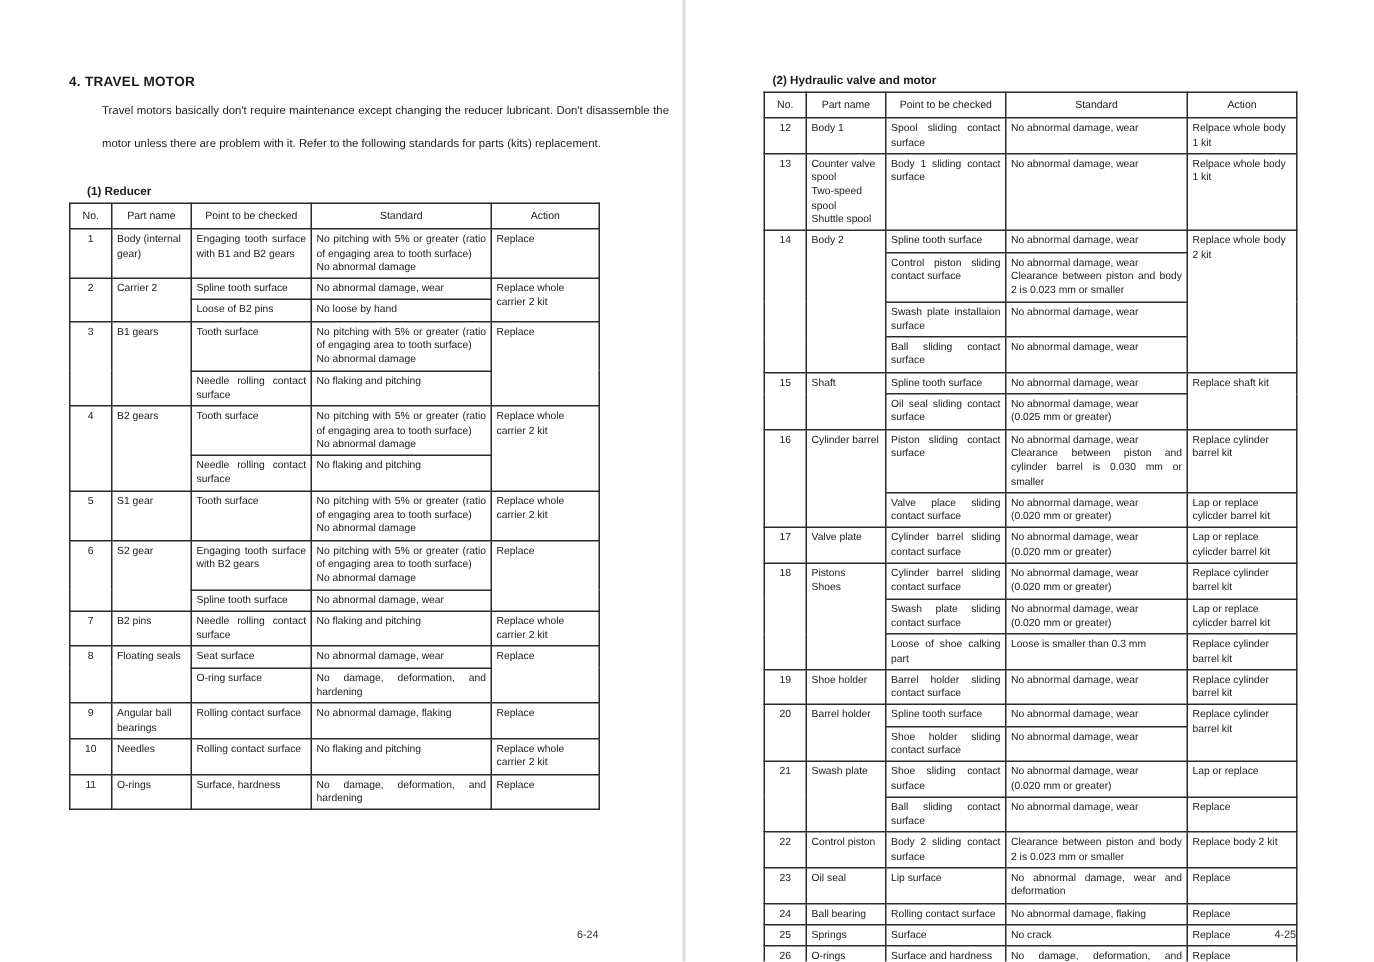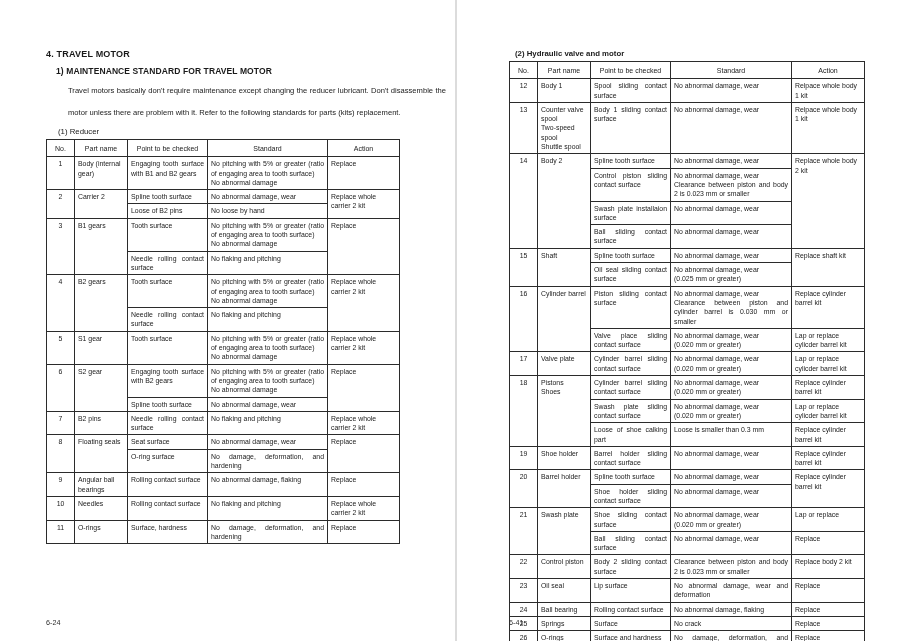--- a/index.html
+++ b/index.html
@@ -15,21 +15,21 @@
   .page-left  { left:0;   width:384px; }
   .page-right { left:458px; width:474px; }
   .page-divider {
     position:absolute; top:0; left:455px; width:2px; height:641px;
     background:#dcdcdc;
   }
 
   .sec-title   { margin:49px 0 0 46px; font-size:9px;  font-weight:700; letter-spacing:.2px; }
   .sub-title   { margin:7px 0 0 56px;  font-size:8.5px; font-weight:700; letter-spacing:.1px; }
   .paragraph   { margin:4px 0 0 68px; width:378px; font-size:7.6px; line-height:22px; text-align:justify; }
-  .tbl-title-left  { margin:3px 0 3px 58px; font-size:7.8px; font-weight:400; }
+  .tbl-title-left  { margin:16px 0 3px 58px; font-size:7.8px; font-weight:700; }
   .tbl-title-right { margin:49px 0 3px 57px; font-size:7.8px; font-weight:700; }
 
   table.doc-table {
     border-collapse:collapse;
     table-layout:fixed;
     font-size:6.9px;
     border:1.5px solid #2b2b2b;
   }
   .tbl-left  { margin-left:46px; width:353px; }
   .tbl-right { margin-left:51px; width:355px; }
@@ -47,31 +47,30 @@
     padding:3.5px 2px;
     border-bottom:1.5px solid #2b2b2b;
     font-size:7px;
   }
   .doc-table td { white-space:pre-line; }
   td.col-no { text-align:center; }
   td.col-point, td.col-standard { text-align:justify; }
 
   .page-number {
     position:absolute; bottom:14px;
-    font-size:7.2px; color:#2e2e2e; text-align:left;
+    font-size:7.2px; color:#2e2e2e; text-align:right;
   }
   .page-left  .page-number { left:46px; width:353px; }
   .page-right .page-number { left:51px; width:355px; }
 </style>
 </head>
 <body>
 
 <div class="page page-left">
   <div class="sec-title">4. TRAVEL MOTOR</div>
-  <div class="sub-title">1) MAINTENANCE STANDARD FOR TRAVEL MOTOR</div>
   <p class="paragraph">Travel motors basically don't require maintenance except changing the reducer lubricant. Don't disassemble the motor unless there are problem with it. Refer to the following standards for parts (kits) replacement.</p>
   <div class="tbl-title-left">(1) Reducer</div>
   <table class="doc-table tbl-left">
     <colgroup>
       <col style="width:28px">
         <col style="width:53px">
         <col style="width:80px">
         <col style="width:120px">
         <col style="width:72px">
     </colgroup>
@@ -365,14 +364,14 @@
         </tr>
         <tr>
           <td class="col-no">26</td>
           <td class="col-part">O-rings</td>
           <td class="col-point">Surface and hardness</td>
           <td class="col-standard">No damage, deformation, and hardening</td>
           <td class="col-action">Replace</td>
         </tr>
       </tbody>
   </table>
-  <div class="page-number">6-41</div>
+  <div class="page-number">4-25</div>
 </div>
 
 </body></html>

